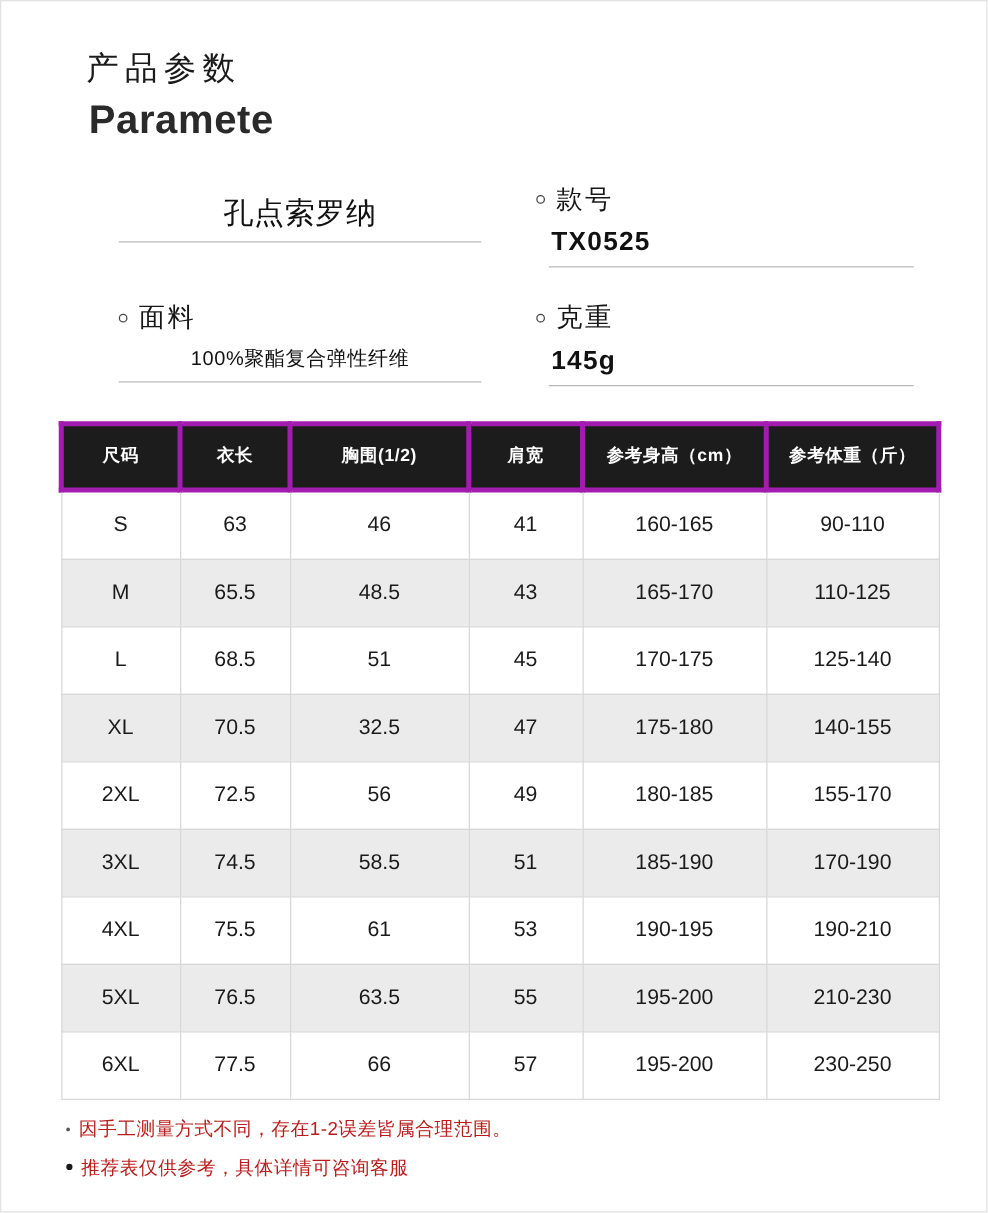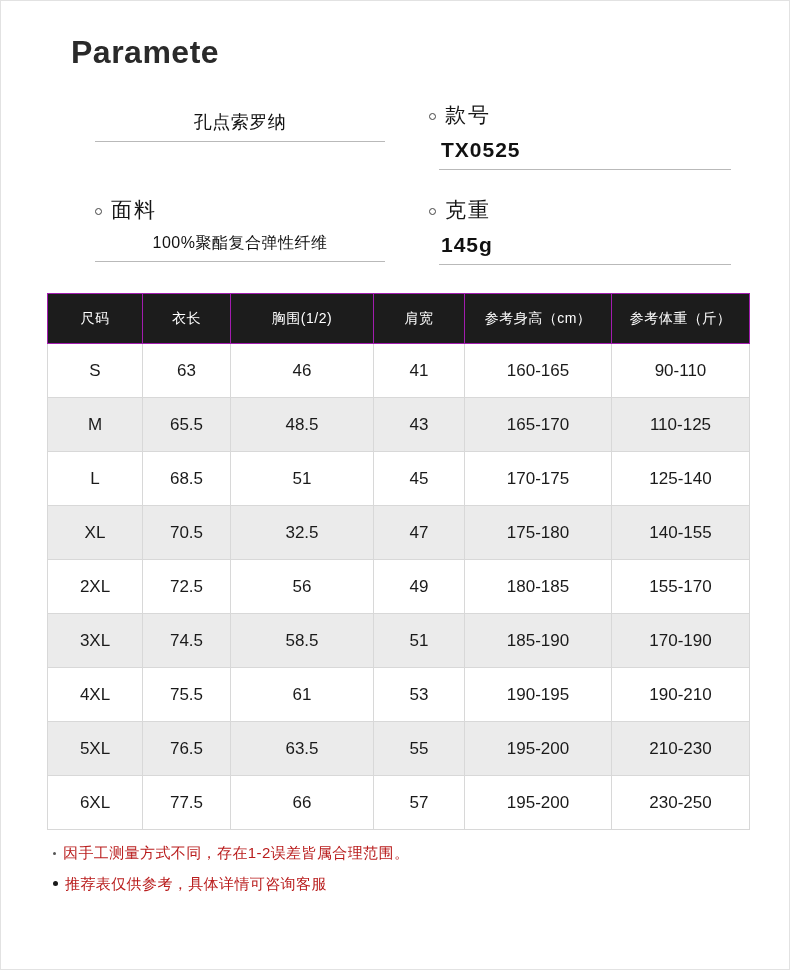--- a/index.html
+++ b/index.html
@@ -85,21 +85,21 @@
     margin-right: 9px;
     box-sizing: border-box;
     position: relative;
     top: 1px;
   }
   .spec-value {
     margin-top: 9px;
     border-bottom: 1px solid #b9b9b9;
     width: 290px;
     padding-bottom: 7px;
-    font-size: 18px;
+    font-size: 24px;
     color: #111;
     text-align: center;
     letter-spacing: 0.5px;
   }
   .spec-value.bold {
     font-weight: 700;
     font-size: 21px;
     text-align: left;
     padding-left: 2px;
     letter-spacing: 1px;
@@ -117,24 +117,24 @@
   table.size-table {
     border-collapse: collapse;
     margin-top: 28px;
     margin-left: -2px;
     width: 702px;
     table-layout: fixed;
   }
   table.size-table th {
     background: #1c1c1c;
     color: #ffffff;
-    font-weight: 400;
+    font-weight: 700;
     font-size: 14px;
     height: 47px;
-    border: 1px solid #a21caf;
+    border: 4px solid #a21caf;
     letter-spacing: 0.5px;
   }
   table.size-table td {
     border: 1px solid #d8d8d8;
     height: 51px;
     text-align: center;
     font-size: 17px;
     color: #1a1a1a;
     background: #ffffff;
   }
@@ -168,20 +168,21 @@
     height: 3px;
     background: #555;
   }
 </style>
 </head>
 <body>
 
 <div class="page">
   <div class="inner">
 
+    <div class="head-cn">产品参数</div>
     <div class="head-en">Paramete</div>
 
     <div class="specs">
 
       <div class="spec-row">
         <div class="spec-cell">
           <div class="spec-value">孔点索罗纳</div>
         </div>
         <div class="spec-cell right">
           <div class="spec-label">

